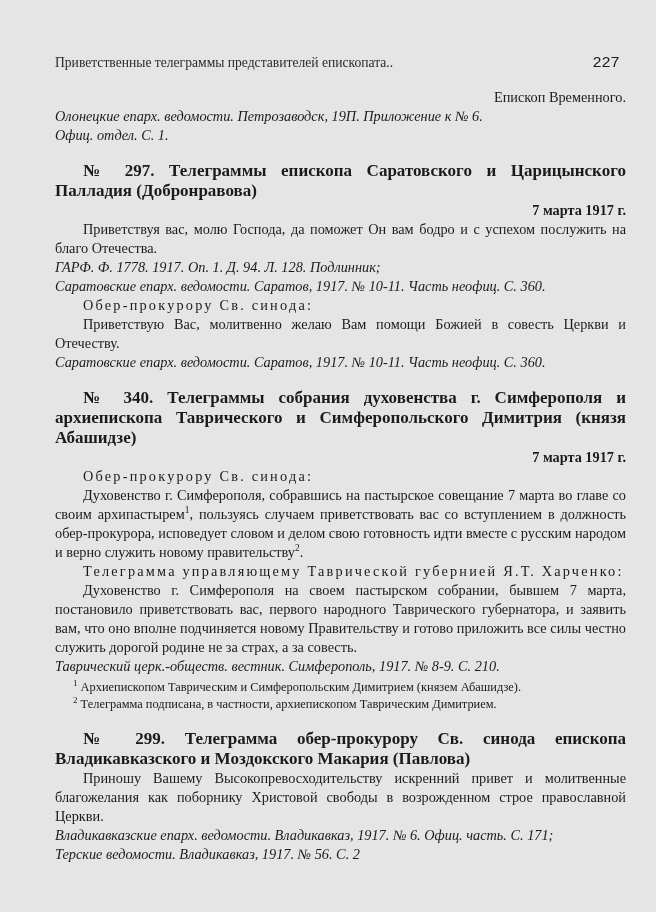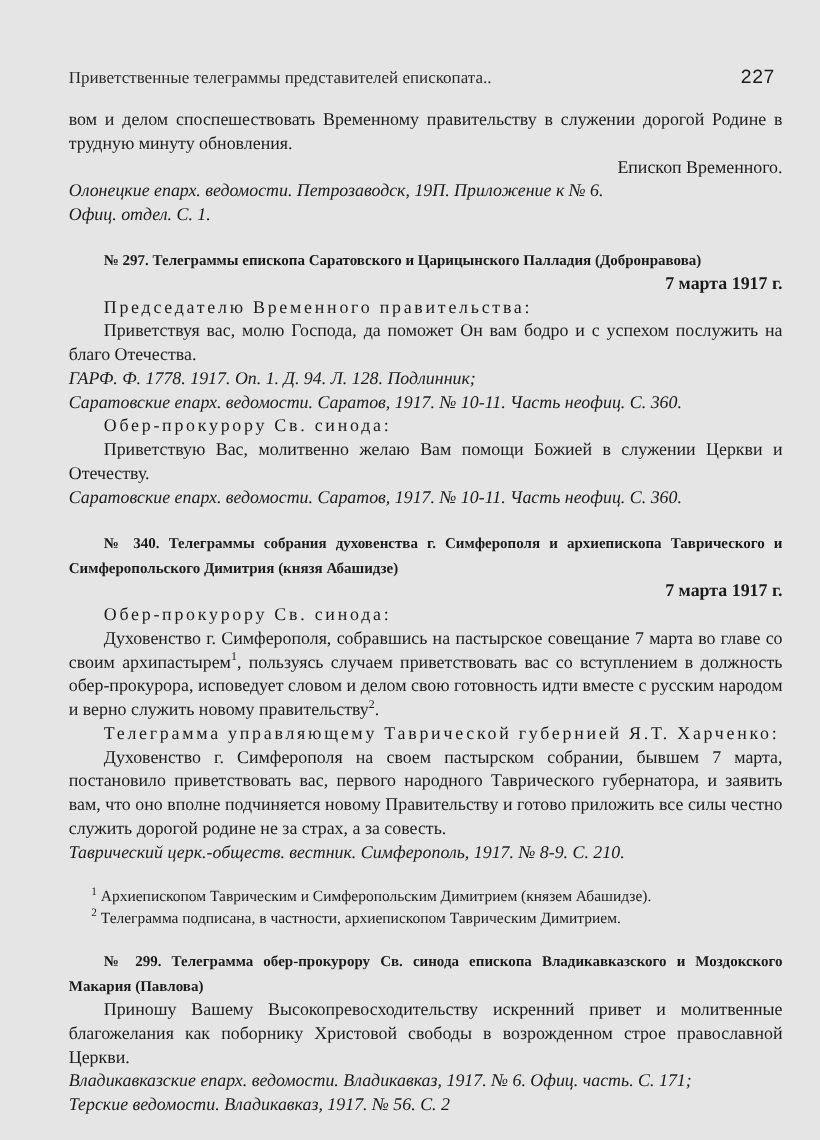--- a/index.html
+++ b/index.html
@@ -33,66 +33,64 @@
     letter-spacing: 0.5px;
   }
   .section { margin-top: 16px; }
   .right { text-align: right; }
   .body { text-indent: 28px; text-align: justify; }
   .noindent { text-indent: 0; }
   .heading {
     font-weight: bold;
     text-indent: 28px;
     text-align: justify;
-    font-size: 12px;
+    font-size: 17px;
     line-height: 20px;
   }
   .date { font-weight: bold; text-align: right; }
   .source { font-style: italic; text-align: left; }
   .addressee { text-indent: 28px; letter-spacing: 2.2px; }
   sup.fnref {
     font-size: 9.5px;
     line-height: 0;
     vertical-align: super;
   }
   .footnote {
     font-size: 12.4px;
     line-height: 17px;
     text-indent: 18px;
     text-align: justify;
   }
   .footnote sup { font-size: 9px; line-height: 0; }
-  .footnotes { margin-top: 17px; }
+  .footnotes { margin-top: 3px; }
 </style>
 </head>
 <body>
 
 <div class="page">
 
   <div class="running-head">
     <span class="rh-title">Приветственные телеграммы представителей епископата..</span>
     <span class="rh-num">227</span>
   </div>
 
   <div>
-    <p class="body noindent">вом и делом споспешествовать Временному правительству в служении дорогой Родине в трудную минуту обновления.</p>
     <p class="right">Епископ Временного.</p>
     <p class="source">Олонецкие епарх. ведомости. Петрозаводск, 19П. Приложение к № 6.</p>
     <p class="source">Офиц. отдел. С. 1.</p>
   </div>
 
   <div class="section">
     <p class="heading">№ 297. Телеграммы епископа Саратовского и Царицынского Палладия (Добронравова)</p>
     <p class="date">7 марта 1917 г.</p>
-    <p class="addressee">Председателю Временного правительства:</p>
     <p class="body">Приветствуя вас, молю Господа, да поможет Он вам бодро и с успехом послужить на благо Отечества.</p>
     <p class="source">ГАРФ. Ф. 1778. 1917. Оп. 1. Д. 94. Л. 128. Подлинник;</p>
     <p class="source">Саратовские епарх. ведомости. Саратов, 1917. № 10-11. Часть неофиц. С. 360.</p>
     <p class="addressee">Обер-прокурору Св. синода:</p>
-    <p class="body">Приветствую Вас, молитвенно желаю Вам помощи Божией в служении Церкви и Отечеству.</p>
+    <p class="body">Приветствую Вас, молитвенно желаю Вам помощи Божией в совесть Церкви и Отечеству.</p>
     <p class="source">Саратовские епарх. ведомости. Саратов, 1917. № 10-11. Часть неофиц. С. 360.</p>
   </div>
 
   <div class="section">
     <p class="heading">№ 340. Телеграммы собрания духовенства г. Симферополя и архиепископа Таврического и Симферопольского Димитрия (князя Абашидзе)</p>
     <p class="date">7 марта 1917 г.</p>
     <p class="addressee">Обер-прокурору Св. синода:</p>
     <p class="body"><span>Духовенство г. Симферополя, собравшись на пастырское совещание 7 марта во главе со своим архипастырем</span><sup class="fnref">1</sup><span>, пользуясь случаем приветствовать вас со вступлением в должность обер-прокурора, исповедует словом и делом свою готовность идти вместе с русским народом и верно служить новому правительству</span><sup class="fnref">2</sup><span>.</span></p>
     <p class="addressee">Телеграмма управляющему Таврической губернией Я.Т. Харченко:</p>
     <p class="body">Духовенство г. Симферополя на своем пастырском собрании, бывшем 7 марта, постановило приветствовать вас, первого народного Таврического губернатора, и заявить вам, что оно вполне подчиняется новому Правительству и готово приложить все силы честно служить дорогой родине не за страх, а за совесть.</p>

